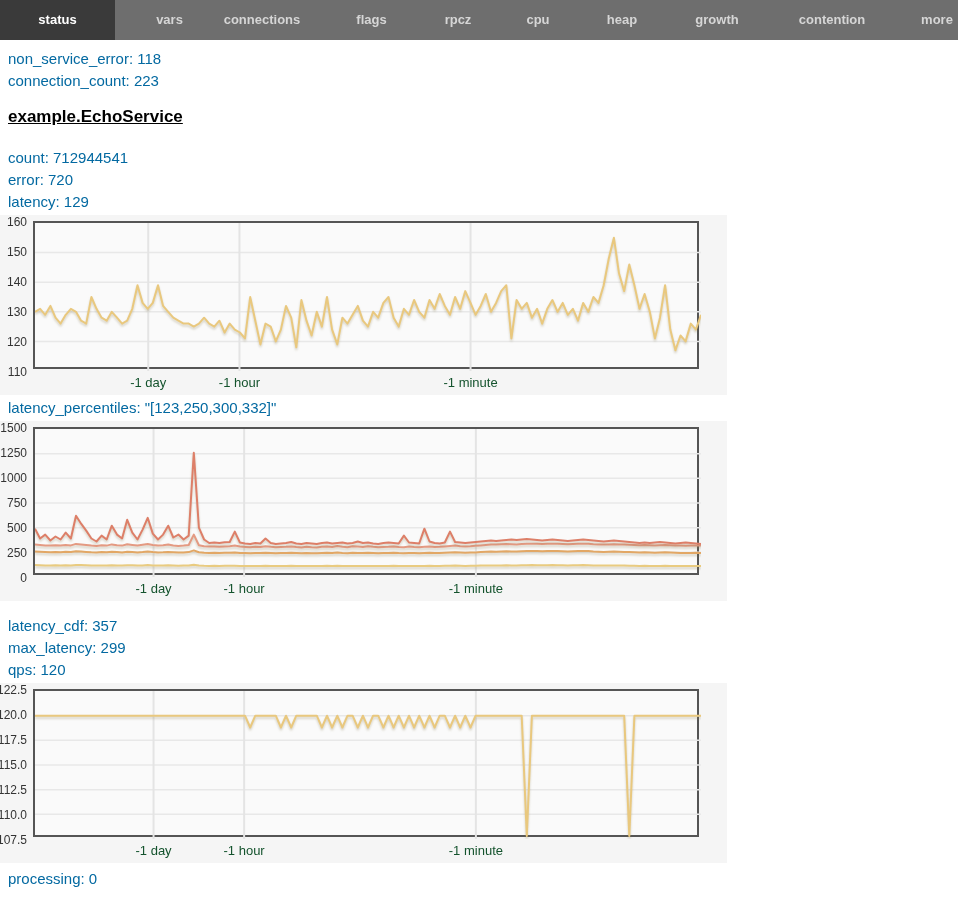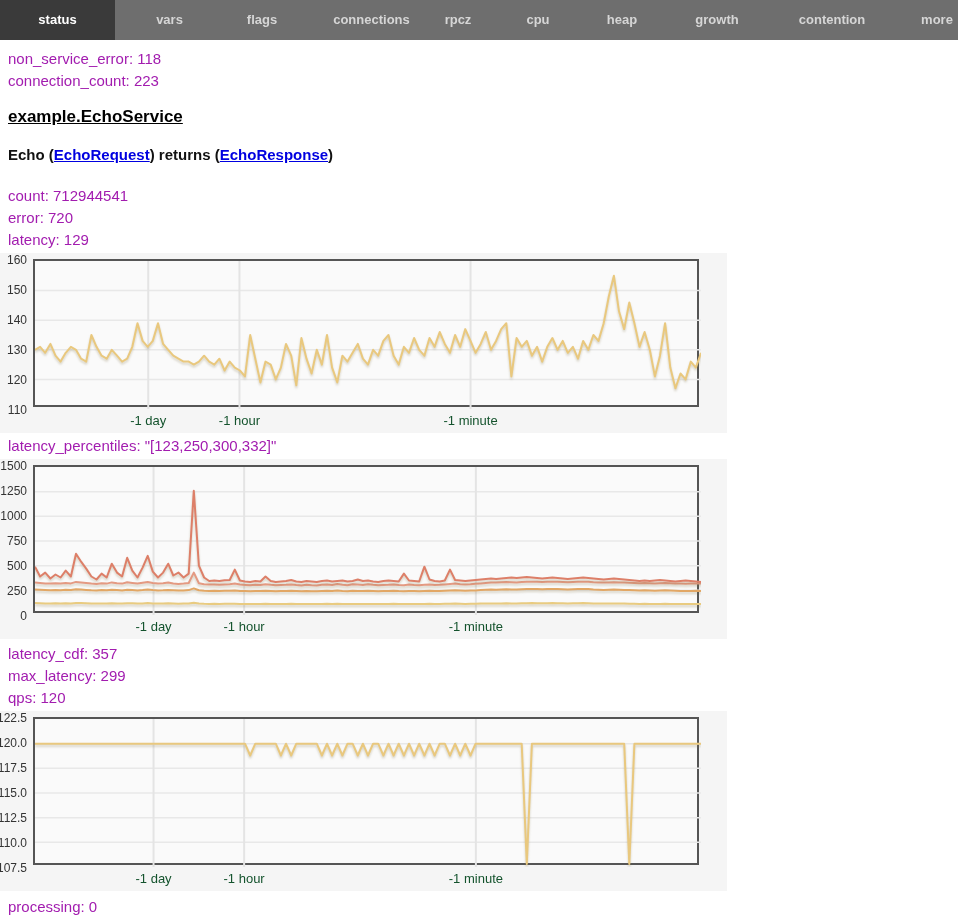--- a/index.html
+++ b/index.html
@@ -22,34 +22,34 @@
   .tab:nth-child(4)  { width: 97px;  }
   .tab:nth-child(5)  { width: 76px;  }
   .tab:nth-child(6)  { width: 84px;  }
   .tab:nth-child(7)  { width: 84px;  }
   .tab:nth-child(8)  { width: 106px; }
   .tab:nth-child(9)  { width: 124px; }
   .tab:nth-child(10) { width: 86px;  }
   .tab.active { background: #3a3a3a; color: #ffffff; }
 
   
-  .stat { font-size: 15px; line-height: 22px; color: #a21caf; margin-left: 8px; }
+  .stat { font-size: 15px; line-height: 22px; color: #0369a1; margin-left: 8px; }
   .stats-top { margin-top: 8px; }
   .service-heading {
     font-size: 17px; font-weight: bold; color: #000000;
     margin: 14px 0 0 8px; line-height: 21px; text-decoration: underline;
   }
   .method {
     font-size: 15px; font-weight: bold; color: #111;
     margin: 17px 0 0 8px; line-height: 21px; white-space: pre;
   }
   .method a { color: #0000e0; text-decoration: underline; cursor: pointer; }
   .metrics1 { margin-top: 20px; }
   .pct-line { margin-top: 2px; }
-  .metrics2 { margin-top: 4px; }
+  .metrics2 { margin-top: 14px; }
   .processing-line { margin-top: 5px; }
 
   
   .chart {
     position: relative; width: 727px; height: 180px;
     background: #f5f5f5; margin-top: 2px;
   }
   .plot {
     position: absolute; left: 33px; top: 6px;
     width: 666px; height: 148px;
@@ -67,40 +67,39 @@
     position: absolute; top: 2px; transform: translateX(-50%);
     font-size: 13px; color: #14532d; white-space: nowrap;
   }
 </style>
 </head>
 <body>
 
 <div class="navbar">
   <div class="tab active">status</div>
   <div class="tab">vars</div>
+  <div class="tab">connections</div>
   <div class="tab">flags</div>
-  <div class="tab">connections</div>
   <div class="tab">rpcz</div>
   <div class="tab">cpu</div>
   <div class="tab">heap</div>
   <div class="tab">growth</div>
   <div class="tab">contention</div>
   <div class="tab">more</div>
 </div>
 
 <div>
 
   <div class="stats-top">
     <div class="stat">non_service_error: 118</div>
     <div class="stat">connection_count: 223</div>
   </div>
 
   <div class="service-heading">example.EchoService</div>
 
-  <div class="method"><span>Echo (</span><a>EchoRequest</a><span>) returns (</span><a>EchoResponse</a><span>)</span></div>
 
   <div class="metrics1">
     <div class="stat">count: 712944541</div>
     <div class="stat">error: 720</div>
     <div class="stat">latency: 129</div>
   </div>
 
   <div class="chart">
     <div class="yaxis">
         <span class="ytick" style="top: 7px;">160</span>

